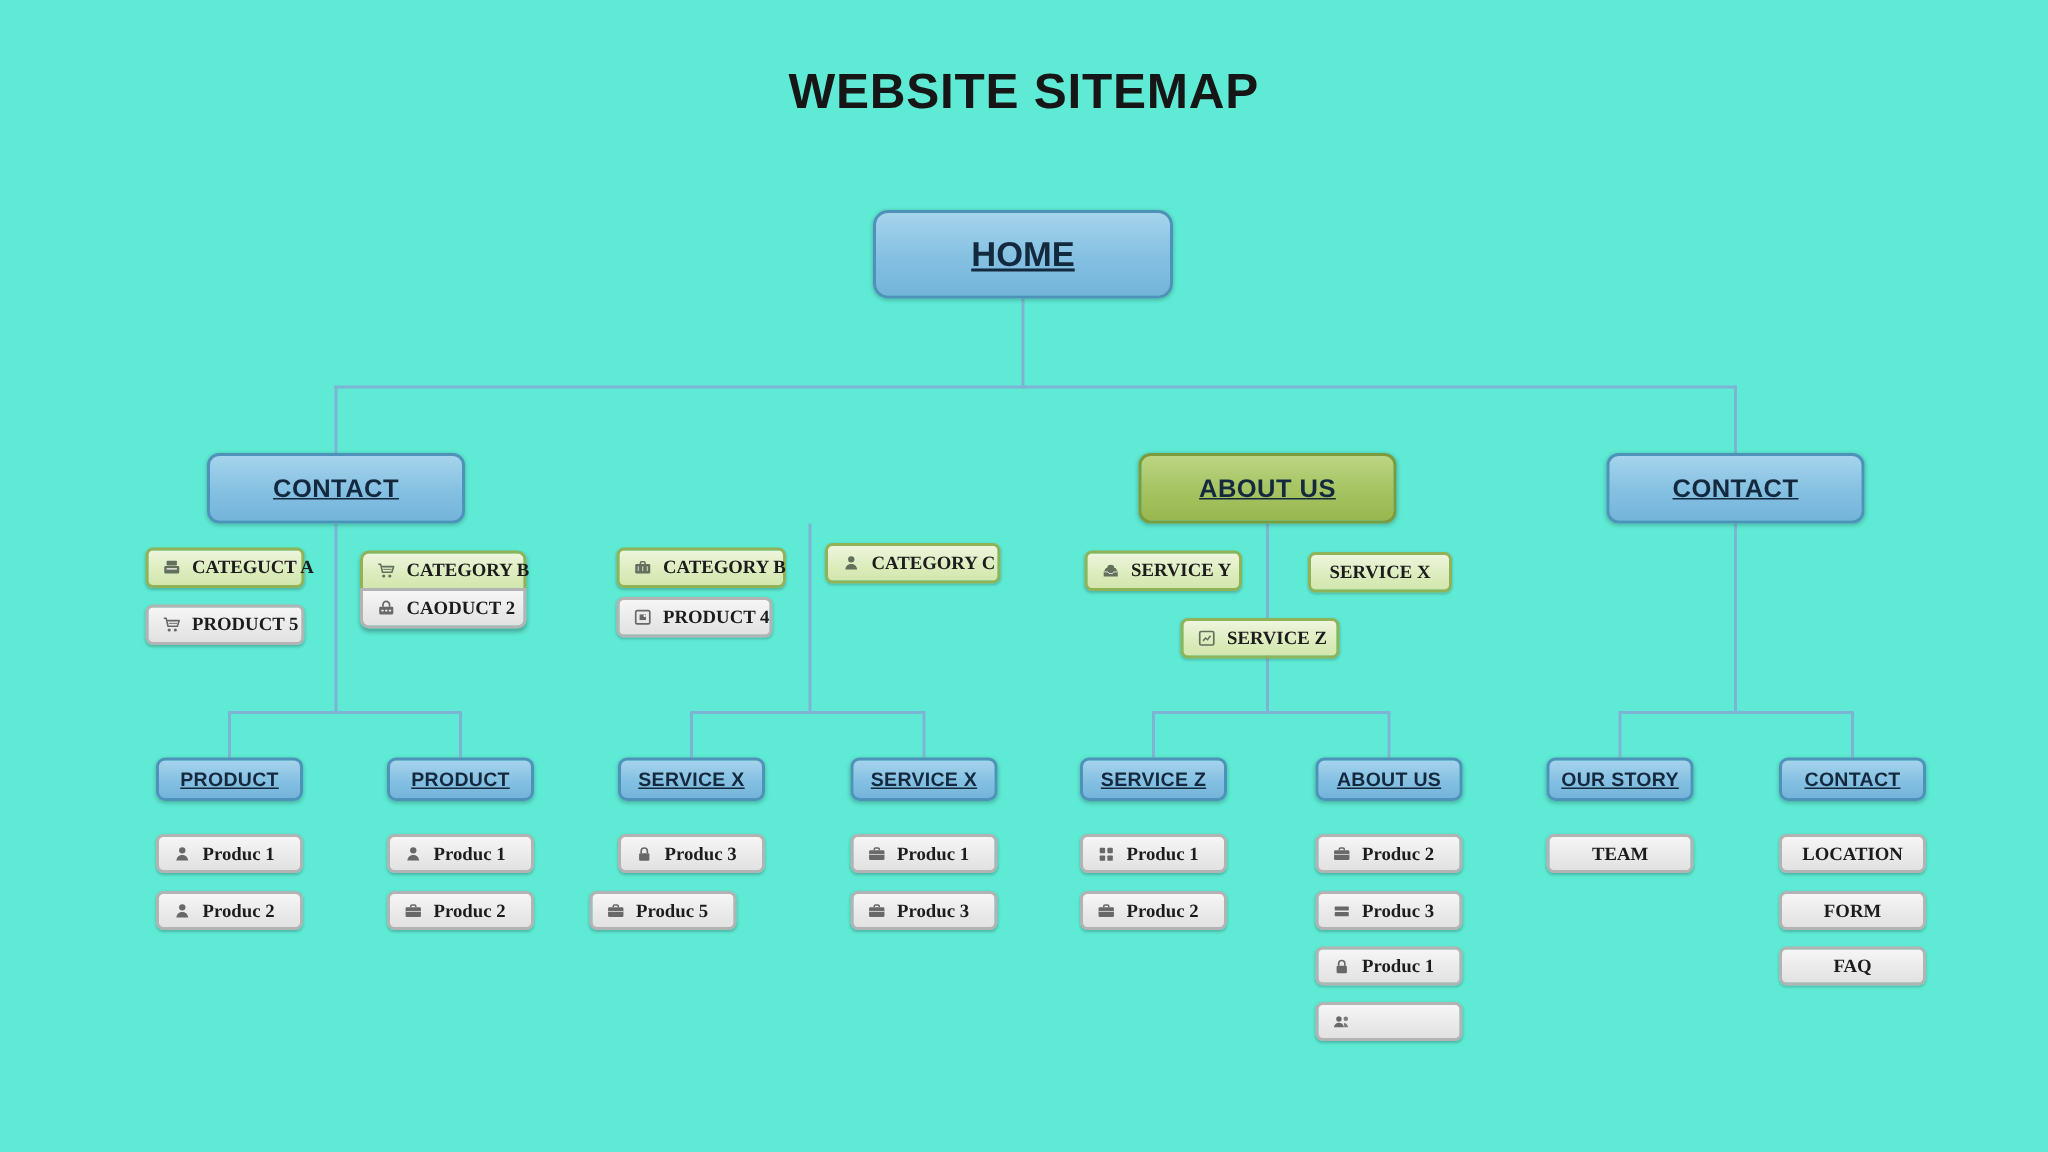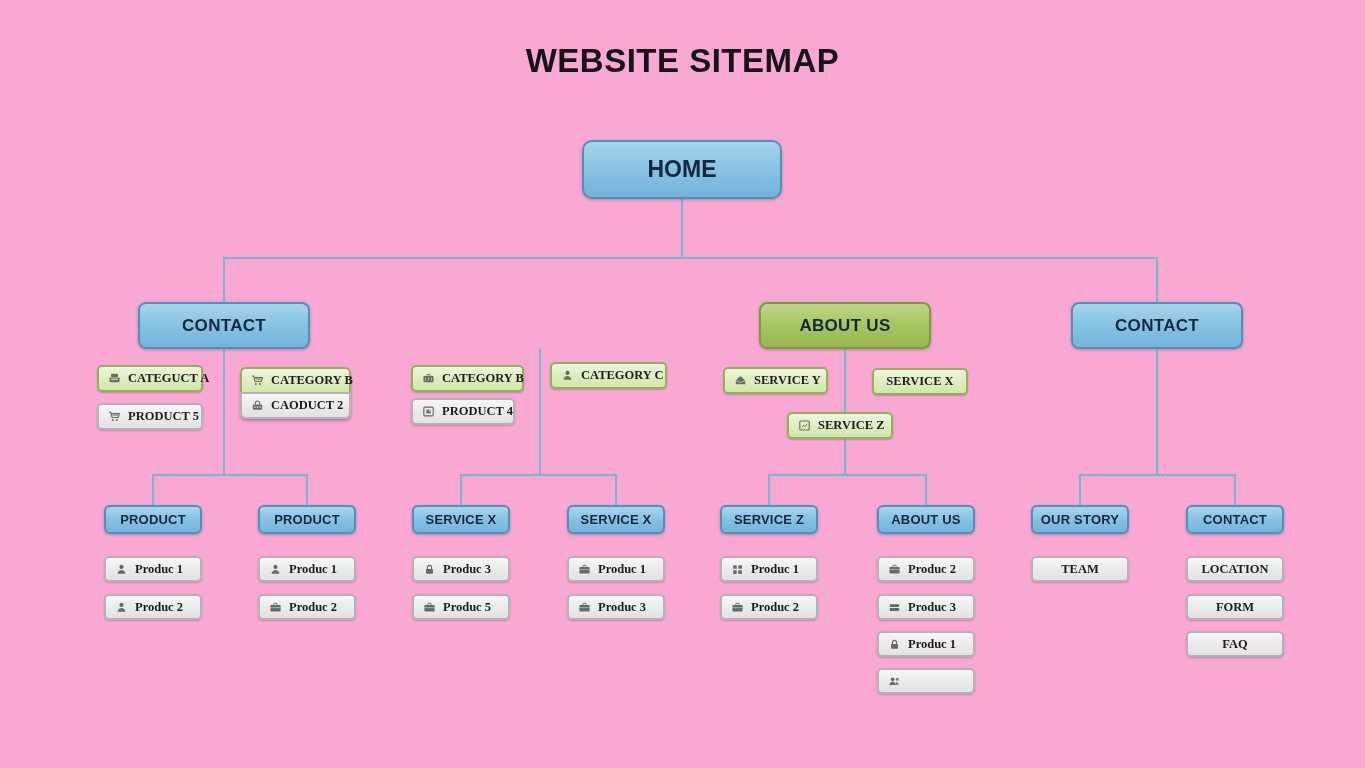--- a/index.html
+++ b/index.html
@@ -1,22 +1,22 @@
 <!DOCTYPE html>
 <html><head>
 <meta charset="utf-8">
 <style>
   html,body{margin:0;padding:0;background:#fdfdfd;}
-  .canvas{position:relative;width:1365px;height:768px;background:#f9a8d4;overflow:hidden;
+  .canvas{position:relative;width:1365px;height:768px;background:#5eead4;overflow:hidden;
           font-family:"Liberation Sans",sans-serif;}
   .title{position:absolute;left:0;top:42px;width:1365px;text-align:center;
          font-size:33px;font-weight:700;letter-spacing:.5px;color:#161616;}
   .line{position:absolute;background:#7fb3d4;z-index:1;}
   .box{position:absolute;box-sizing:border-box;display:flex;align-items:center;justify-content:center;
-       z-index:2;border-radius:8px;box-shadow:0 1px 3px rgba(0,0,0,.25);}
+       z-index:2;border-radius:8px;box-shadow:0 1px 3px rgba(0,0,0,.25);text-decoration:underline;}
   .box.blue{background:linear-gradient(180deg,#a6d4ec 0%,#84c0e2 55%,#74b4da 100%);
             border:2px solid #4e92ba;}
   .box.green{background:linear-gradient(180deg,#bcd584 0%,#a5c360 55%,#98b750 100%);
              border:2px solid #7a9c3e;}
   .box.root{font-size:23px;font-weight:700;color:#13293d;border-radius:10px;}
   .box.l1{font-size:17px;font-weight:700;color:#15293e;letter-spacing:.3px;}
   .box.l2{font-size:13px;font-weight:700;color:#15293e;border-radius:6px;letter-spacing:.2px;}
   .chip{position:absolute;box-sizing:border-box;display:flex;align-items:center;gap:6px;
         padding:0 6px 0 8px;height:27px;z-index:3;border-radius:5px;
         font-size:12.5px;font-weight:700;color:#1c1c1c;box-shadow:0 1px 2px rgba(0,0,0,.22);}
@@ -292,21 +292,21 @@
   </div>
 
   <div class="chip cgray" style="left:412px;top:556px;width:98px;height:26px;">
     <span class="ci">
         <svg class="ic">
           <use href="#sym-lock"></use>
         </svg>
       </span>
     <span class="cl">Produc 3</span>
   </div>
-  <div class="chip cgray" style="left:412px;top:594px;width:98px;height:26px;">
+  <div class="chip cgray" style="left:393px;top:594px;width:98px;height:26px;">
     <span class="ci">
         <svg class="ic">
           <use href="#sym-briefcase"></use>
         </svg>
       </span>
     <span class="cl">Produc 5</span>
   </div>
 
   <div class="chip cgray" style="left:567px;top:556px;width:98px;height:26px;">
     <span class="ci">

